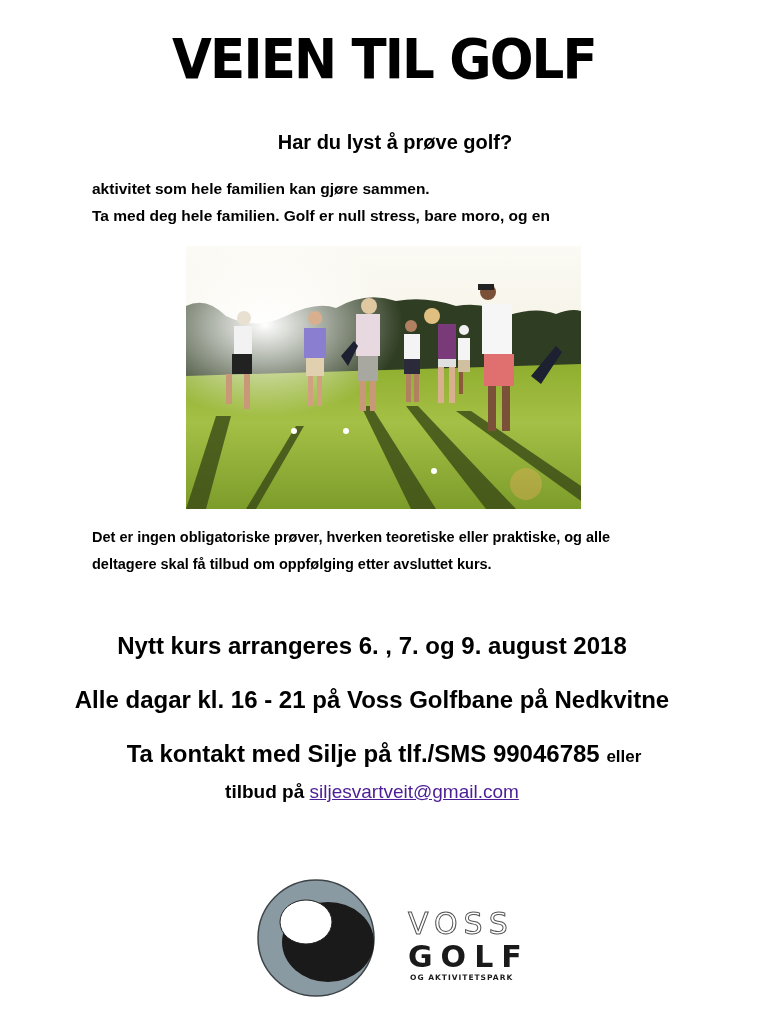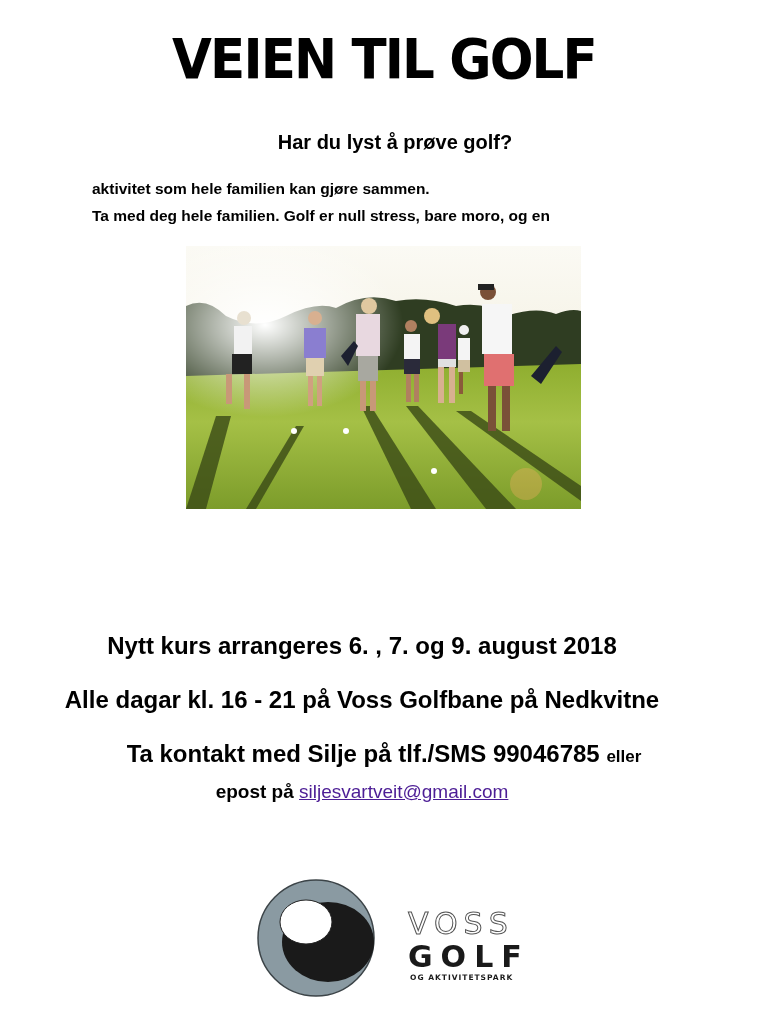--- a/index.html
+++ b/index.html
@@ -20,21 +20,21 @@
     }
     .para {
       left: 92px; width: 600px; font-weight: bold; font-size: 15.5px; line-height: 27px;
     }
     .p1 { top: 175px; }
     .p2 { top: 524px; font-size: 14.5px; }
     .photo {
       left: 186px; top: 246px; width: 395px; height: 263px; overflow: hidden;
     }
     .big {
-      left: 0; width: 724px; text-align: center; font-weight: bold; font-size: 24px; line-height: 32px;
+      left: 10px; width: 724px; text-align: center; font-weight: bold; font-size: 24px; line-height: 32px;
     }
     .l1 { top: 630px; }
     .l2 { top: 684px; }
     .l3 { top: 738px; left: 0; width: 768px; padding-right: 0; }
     .l3 .small { font-size: 17px; }
     .l4 { top: 778px; font-size: 19px; line-height: 28px; }
     .email { color: #1a0dcc; text-decoration: underline; font-weight: normal; cursor: pointer; }
     .logo { left: 256px; top: 876px; width: 300px; height: 122px; }
   </style>
 </head>
@@ -134,30 +134,32 @@
           <circle cx="108" cy="185" r="3"></circle>
           <circle cx="160" cy="185" r="3"></circle>
           <circle cx="248" cy="225" r="3"></circle>
         </g>
       <circle cx="340" cy="238" r="16" fill="#f6b060" opacity="0.35"></circle>
     </g>
   </svg>
 </div>
 
 <div class="abs para p2">
+  <div>Det er ingen obligatoriske prøver, hverken teoretiske eller praktiske, og alle</div>
+  <div>deltagere skal få tilbud om oppfølging etter avsluttet kurs.</div>
 </div>
 
 <div class="abs big l1">Nytt kurs arrangeres 6. , 7. og 9. august 2018</div>
 <div class="abs big l2">Alle dagar kl. 16 - 21 på Voss Golfbane på Nedkvitne</div>
 <div class="abs big l3">
   <span>Ta kontakt med Silje på tlf./SMS 99046785</span>
   <span class="small">eller</span>
 </div>
 <div class="abs big l4">
-  <span>epost på</span>
+  <span>tilbud på</span>
   <a class="email" style="color: #4c1d95;">siljesvartveit@gmail.com</a>
 </div>
 
 <div class="abs logo">
   <svg width="300" height="122" viewBox="0 0 300 122">
     <ellipse cx="60" cy="62" rx="58" ry="58" fill="#8a9aa2" stroke="#3c4448" stroke-width="1.5"></ellipse>
     <ellipse cx="72" cy="66" rx="46" ry="40" fill="#1a1a1a"></ellipse>
     <ellipse cx="50" cy="46" rx="26" ry="22" fill="#ffffff" stroke="#222" stroke-width="1"></ellipse>
     <text x="152" y="58" font-family="DejaVu Sans, sans-serif" font-size="30" font-weight="normal" fill="#fff" stroke="#555" stroke-width="1" letter-spacing="6">VOSS</text>
     <text x="152" y="91" font-family="DejaVu Sans, sans-serif" font-size="30" font-weight="bold" fill="#1a1a1a" letter-spacing="8">GOLF</text>

